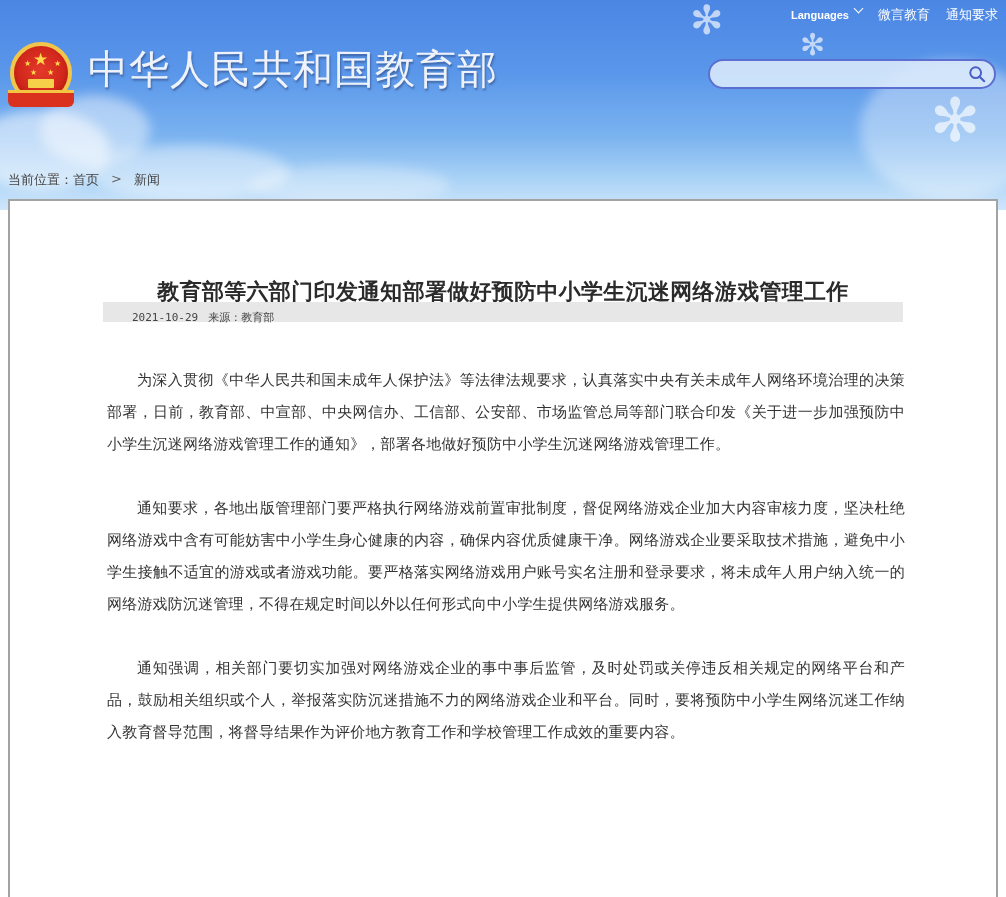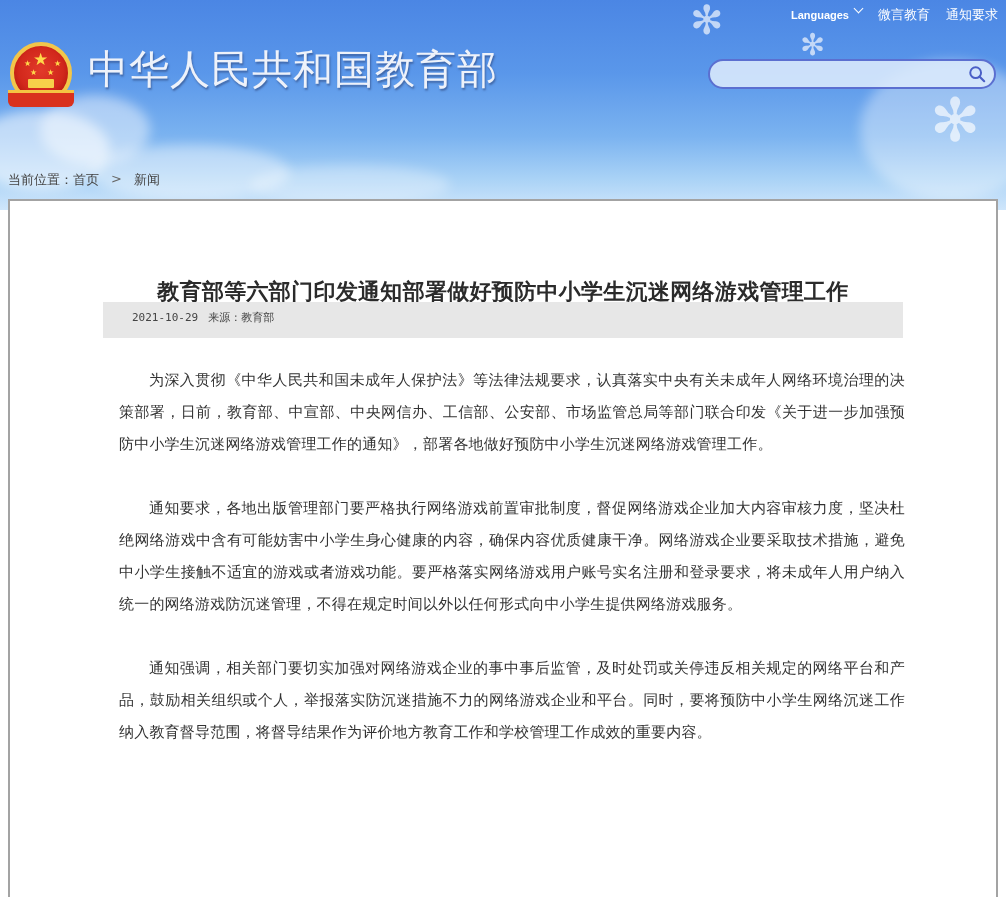--- a/index.html
+++ b/index.html
@@ -59,28 +59,28 @@
 
   .card {
     position:absolute; left:8px; top:199px; width:990px; height:720px; box-sizing:border-box;
     background:#fff; border:2px solid #a3a3a3; border-bottom:none;
   }
   .article-title {
     position:absolute; left:0; top:52px; width:100%; text-align:center;
     font-size:22px; font-weight:bold; color:#2b2b2b; letter-spacing:0.3px;margin-top:24px;
   }
   .meta-bar {
-    position:absolute; left:93px; top:101px; width:800px; height:36px; background:#e7e7e7;
+    position:absolute; left:93px; top:101px; width:800px; height:20px; background:#e7e7e7;
     font-size:11px; color:#444; line-height:32px; box-sizing:border-box; padding-left:29px;
     font-family:"DejaVu Sans Mono", monospace;
   }
   .meta-bar .source { margin-left:10px; font-family:"DejaVu Sans", sans-serif; }
   .article-body { position:absolute; left:93px; top:163px; width:802px; }
   .article-body p {
-    margin:0 0 32px 16px; font-size:15px; line-height:32px; color:#333;
+    margin:0 0 32px 4px; font-size:15px; line-height:32px; color:#333;
     text-indent:2em; text-align:justify; letter-spacing:0.2px;
   }
 </style>
 </head>
 <body>
 
 <div class="header">
   <div class="cloud c1"></div>
   <div class="cloud c2"></div>
   <div class="cloud c3"></div>

